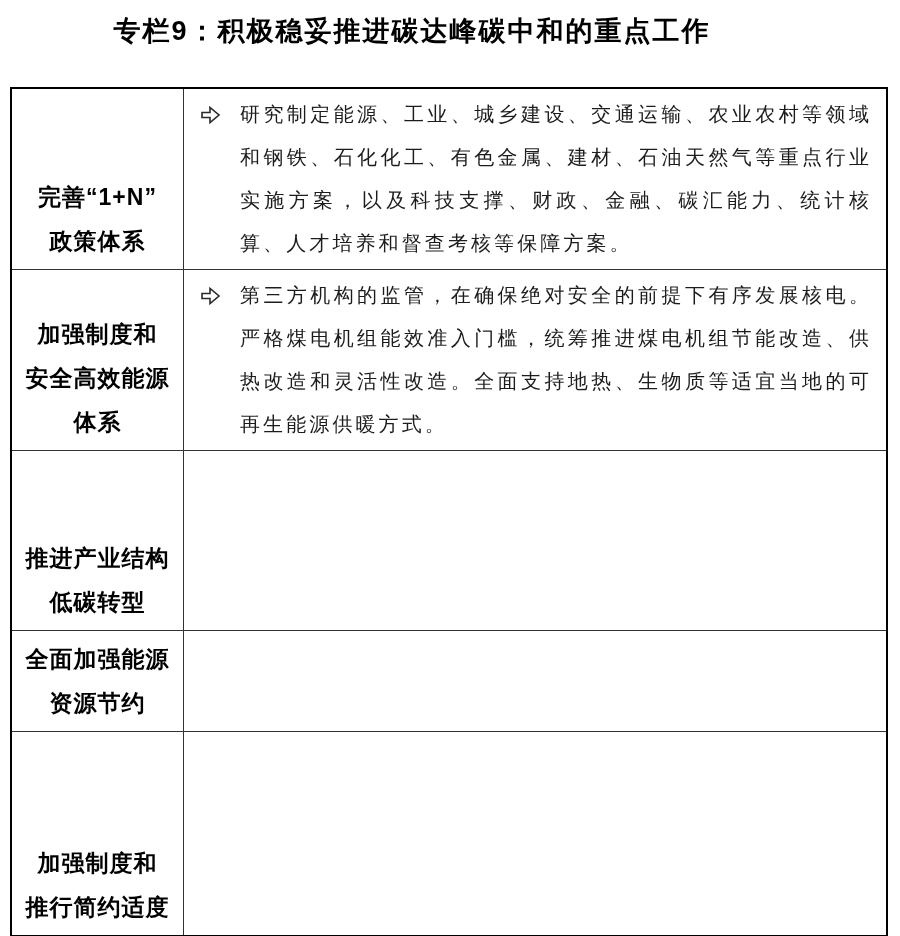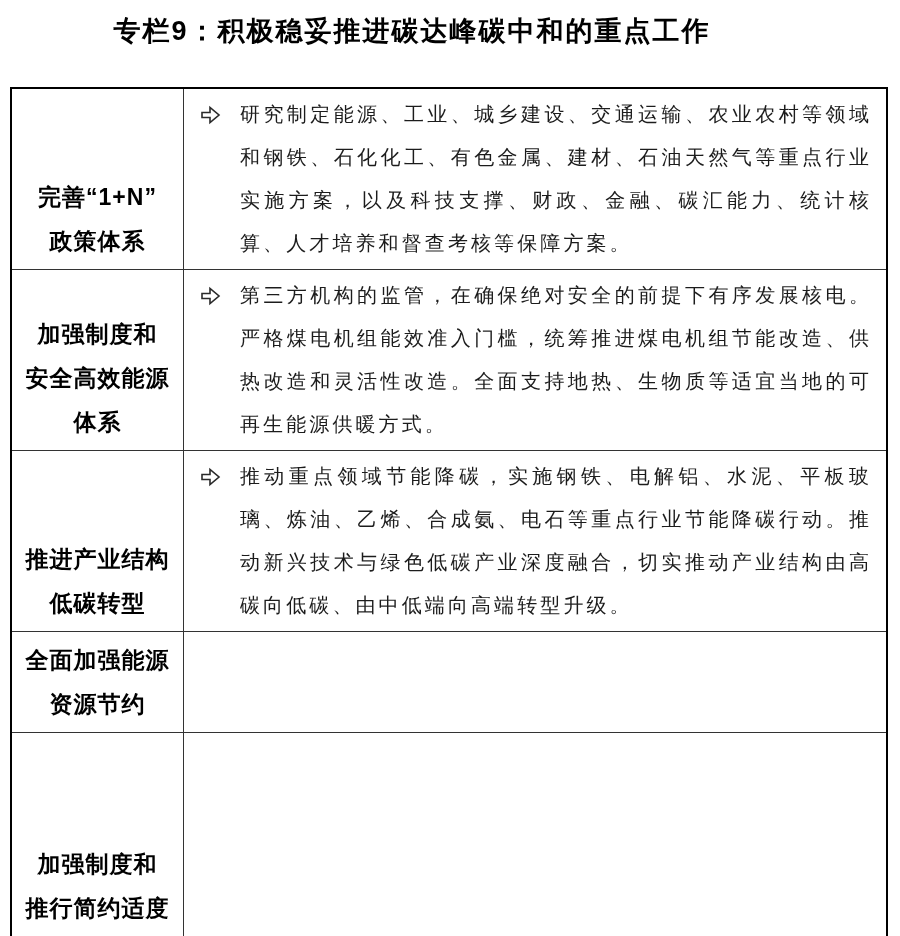--- a/index.html
+++ b/index.html
@@ -128,30 +128,20 @@
         <div class="content-text">第三方机构的监管，在确保绝对安全的前提下有序发展核电。严格煤电机组能效准入门槛，统筹推进煤电机组节能改造、供热改造和灵活性改造。全面支持地热、生物质等适宜当地的可再生能源供暖方式。</div>
       </div>
     </div>
   </div>
 
   <div class="box-row r3">
     <div class="header-cell">
       <div class="header-text">推进产业结构
 低碳转型</div>
     </div>
-    <div class="content-cell">
-      <div class="content-inner">
-        <span class="bullet">
-          <svg width="22" height="20" viewBox="0 0 22 20">
-            <path d="M2 7.5 H10 V2.5 L19 10 L10 17.5 V12.5 H2 Z" fill="none" stroke="#2a2a2a" stroke-width="1.6" stroke-linejoin="miter"></path>
-          </svg>
-        </span>
-        <div class="content-text">推动重点领域节能降碳，实施钢铁、电解铝、水泥、平板玻璃、炼油、乙烯、合成氨、电石等重点行业节能降碳行动。推动新兴技术与绿色低碳产业深度融合，切实推动产业结构由高碳向低碳、由中低端向高端转型升级。</div>
-      </div>
-    </div>
   </div>
 
   <div class="box-row r4">
     <div class="header-cell">
       <div class="header-text">全面加强能源
 资源节约</div>
     </div>
   </div>
 
   <div class="box-row r5">

